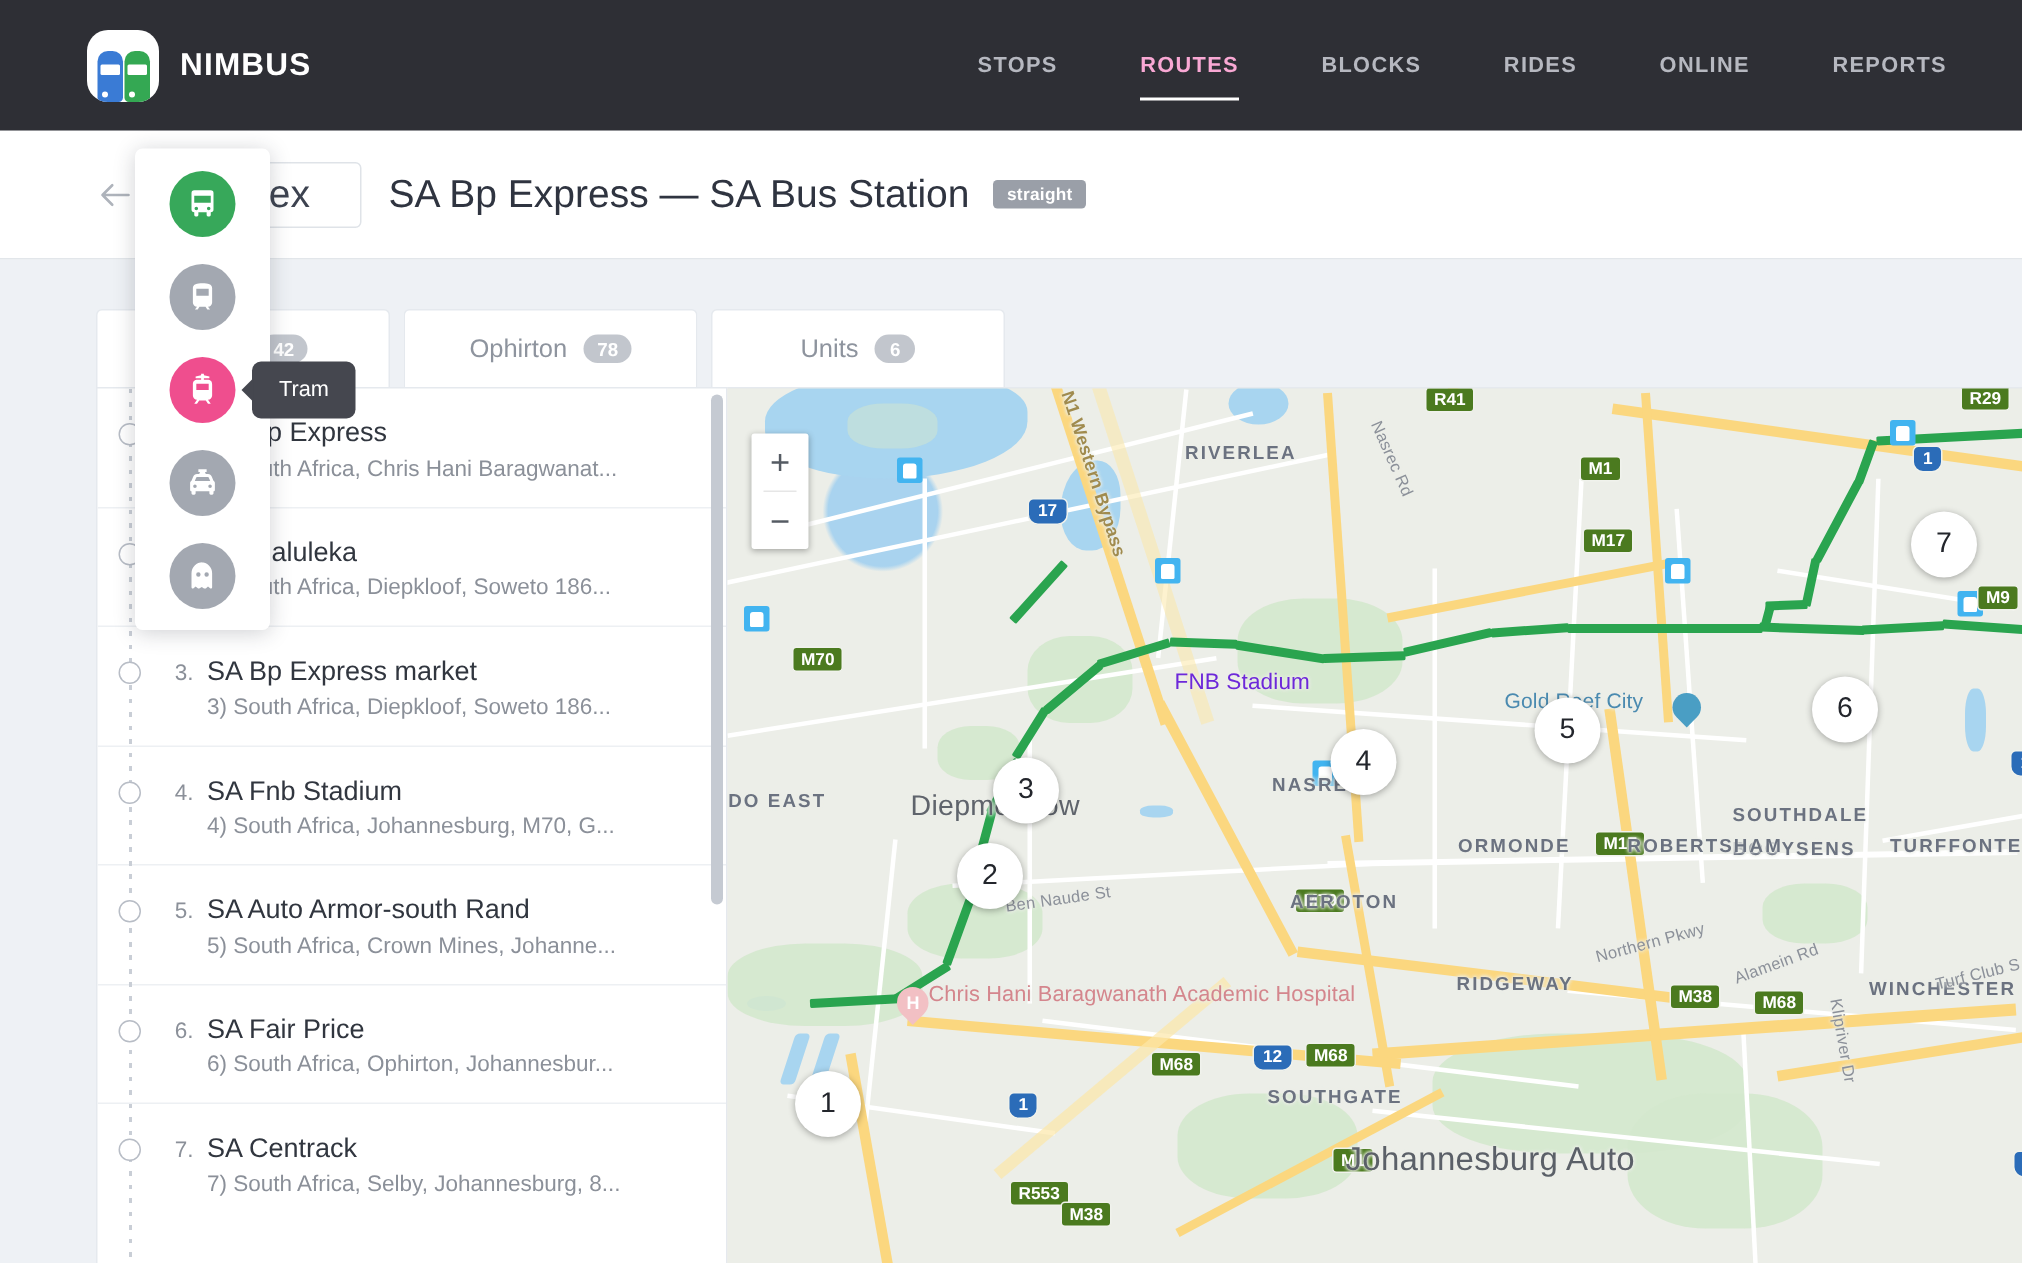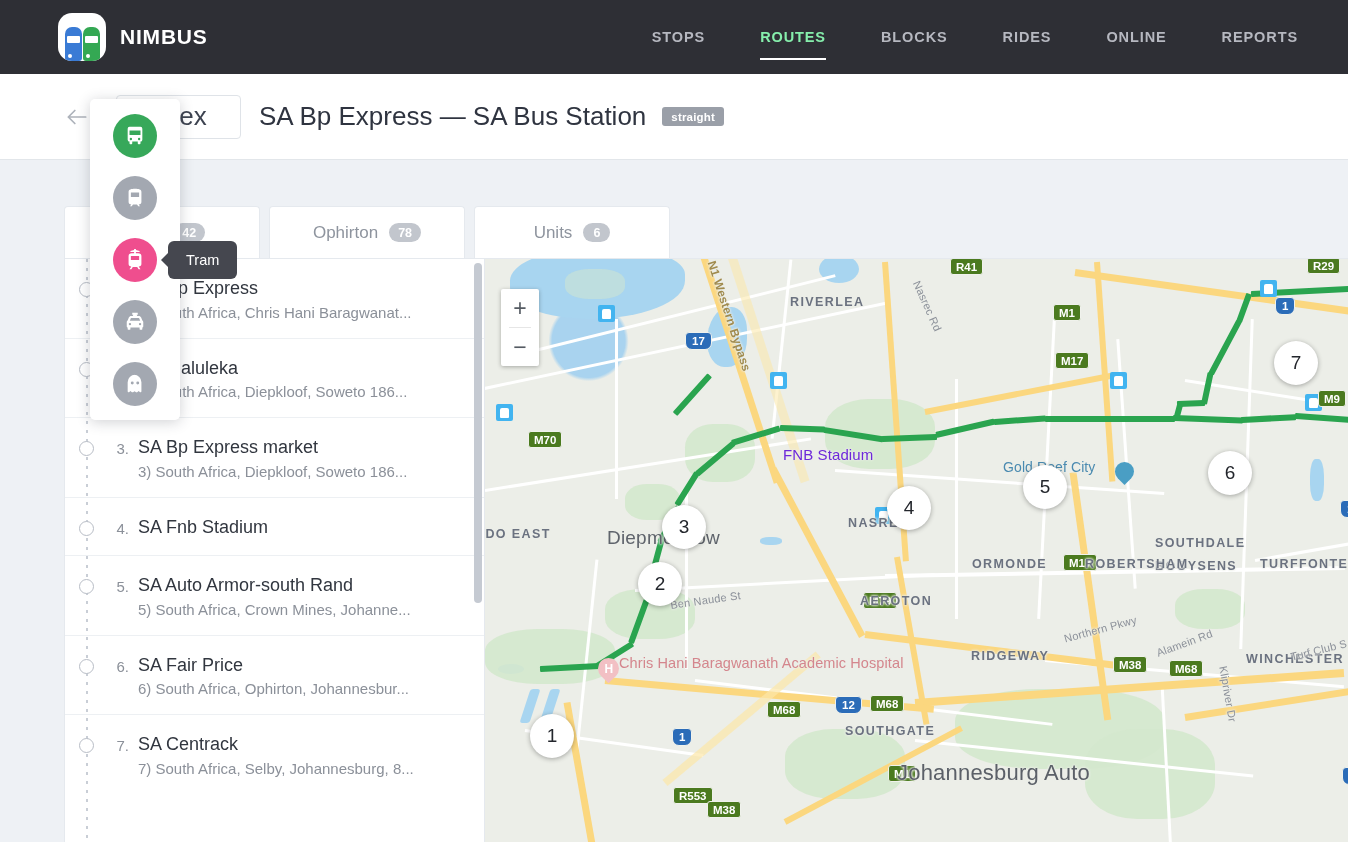--- a/index.html
+++ b/index.html
@@ -5,21 +5,21 @@
   * { box-sizing: border-box; margin: 0; padding: 0; }
   html, body {
     width: 1348px; height: 842px;
     overflow: hidden;
     font-family: "Liberation Sans", sans-serif;
     background: #eef1f5;
   }
 
   
   .topnav {
-    height: 74px; background: #2e2f35;
+    height: 87px; background: #2e2f35;
     display: flex; align-items: center;
     position: relative; z-index: 40; text-align: center;
   }
   .brand { display: flex; align-items: center; margin-left: 58px; }
   .brand-logo {
     width: 48px; height: 48px; border-radius: 14px;
     background: #ffffff; position: relative; overflow: hidden;
     display: flex; align-items: flex-end; justify-content: center;
   }
   .logo-bus-blue, .logo-bus-green {
@@ -39,21 +39,21 @@
   .brand-name {
     color: #ffffff; font-size: 21px; font-weight: bold;
     letter-spacing: 0.8px; margin-left: 14px;
   }
   .navlinks { display: flex; align-items: center; margin-left: auto; margin-right: 50px; }
   .navlink {
     color: #b6b8c0; font-size: 14.5px; font-weight: bold;
     letter-spacing: 0.9px; padding: 6px 0; margin-left: 55px;
     position: relative; cursor: pointer; white-space: nowrap;
   }
-  .navlink.active { color: #86efac; }
+  .navlink.active { color: #f9a8d4; }
   .navlink.active::after {
     content: ""; position: absolute; left: 0; right: 0; bottom: -9px;
     height: 2px; background: #ffffff;
   }
 
   
   .routebar {
     height: 86px; background: #ffffff;
     border-bottom: 1px solid #e2e6ea;
     display: flex; align-items: center;
@@ -371,20 +371,21 @@
             <div class="stop-name">SA Bp Express market</div>
             <div class="stop-addr">3) South Africa, Diepkloof, Soweto 186...</div>
           </div>
         </div>
 
         <div class="stop-row">
           <div class="stop-check"></div>
           <div class="stop-num">4.</div>
           <div class="stop-text">
             <div class="stop-name">SA Fnb Stadium</div>
+            <div class="stop-addr">4) South Africa, Johannesburg, M70, G...</div>
           </div>
         </div>
 
         <div class="stop-row">
           <div class="stop-check"></div>
           <div class="stop-num">5.</div>
           <div class="stop-text">
             <div class="stop-name">SA Auto Armor-south Rand</div>
             <div class="stop-addr">5) South Africa, Crown Mines, Johanne...</div>
           </div>

